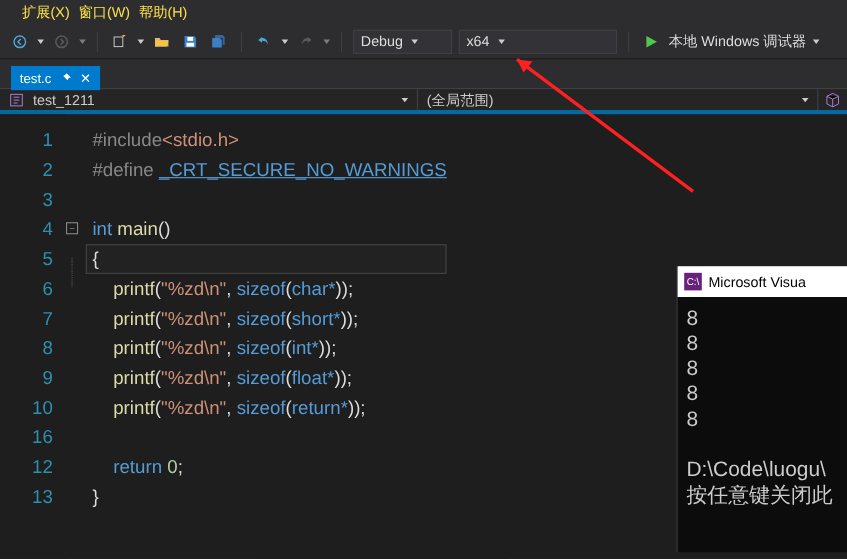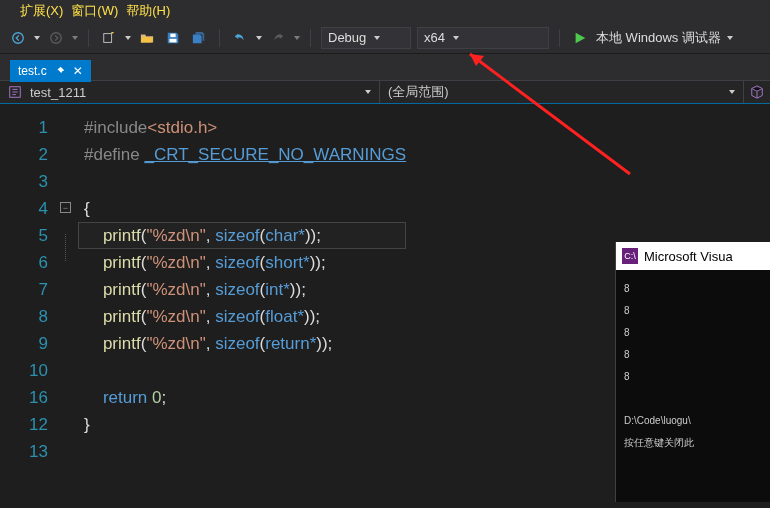--- a/index.html
+++ b/index.html
@@ -8,21 +8,21 @@
 .toolbar{height:32px;display:flex;align-items:center;padding:4px 8px;gap:6px;border-bottom:1px solid #1c1c1c}
 .tbtn{width:20px;height:20px;display:flex;align-items:center;justify-content:center;cursor:pointer;color:#c8c8c8}
 .tbtn svg{width:14px;height:14px}
 .sep{width:1px;height:18px;background:#3f3f46;margin:0 4px}
 .dropdown{background:#333337;border:1px solid #3f3f46;height:22px;display:flex;align-items:center;padding:0 6px;gap:8px;color:#ddd;cursor:pointer}
 .caret{width:0;height:0;border-left:3px solid transparent;border-right:3px solid transparent;border-top:4px solid #ccc}
 .play{color:#4ec94e}
 .tabwell{height:26px;display:flex;align-items:flex-start;padding:6px 0 0 10px}
 .tab{background:#007acc;color:#fff;height:22px;display:flex;align-items:center;padding:0 8px;gap:8px;font-size:12px}
 .tab .x{cursor:pointer}
-.navbar{height:24px;background:#252526;border-top:1px solid #3f3f46;border-bottom:1px solid #0369a1;display:flex;align-items:center}
+.navbar{height:24px;background:#252526;border-top:1px solid #3f3f46;border-bottom:4px solid #0369a1;display:flex;align-items:center}
 .navcell{display:flex;align-items:center;padding:0 8px;gap:8px;color:#ccc;border-right:1px solid #3f3f46;height:100%}
 .navcell.proj{width:380px}
 .navcell.scope{flex:1}
 .navend{width:26px;display:flex;align-items:center;justify-content:center;color:#888}
 .editor-wrap{position:relative;height:404px}
 .editor{display:flex;background:#1e1e1e;height:100%;font-family:Consolas,monospace;font-size:17px}
 .gutter{width:60px;text-align:right;padding:10px 12px 0 0;color:#2b91af;background:#1e1e1e}
 .gutter div{height:27px;line-height:27px}
 .fold{width:18px;padding-top:10px;position:relative}
 .fold div{height:27px}
@@ -34,21 +34,21 @@
 .c-dir{color:#888}
 .c-def{color:#569cd6;text-decoration:underline}
 .c-kw{color:#569cd6}
 .c-fn{color:#dcdcaa}
 .c-str{color:#ce9178}
 .c-num{color:#b5cea8}
 .c-pl{color:#dcdcdc}
 .console{position:absolute;right:0;top:138px;width:155px;height:260px;background:#0c0c0c;border-left:1px solid #3f3f46}
 .console-title{background:#fff;color:#000;height:28px;display:flex;align-items:center;padding:0 6px;gap:6px;font-size:13px}
 .console-title .ico{width:16px;height:16px;background:#68217a;color:#fff;display:flex;align-items:center;justify-content:center;font-size:9px}
-.console-body{padding:8px;color:#ccc;font-family:Consolas,monospace;font-size:10px;line-height:22px;white-space:pre}
+.console-body{padding:8px;color:#ccc;font-family:Consolas,monospace;font-size:19px;line-height:22px;white-space:pre}
 .arrow{position:absolute;pointer-events:none}
 </style>
 </head>
 <body>
 
 <div class="menubar">
   <span>扩展(X)</span>
   <span>窗口(W)</span>
   <span>帮助(H)</span>
 </div>
@@ -106,21 +106,21 @@
       <svg viewBox="0 0 16 16">
         <path d="M10 3l4 3-4 3V7c-3 0-5 1-6 4 0-5 3-7 6-7z" fill="#888"></path>
       </svg>
     </div>
   <span class="caret" style="opacity:.5"></span>
   <div class="sep"></div>
   <div class="dropdown" style="width:90px">
       <span>Debug</span>
       <span class="caret"></span>
     </div>
-  <div class="dropdown" style="width:132px">
+  <div class="dropdown" style="width:144px">
       <span>x64</span>
       <span class="caret"></span>
     </div>
   <div class="sep"></div>
   <div class="tbtn play">
       <svg viewBox="0 0 16 16">
         <path d="M3 2l11 6-11 6z" fill="#4ec94e"></path>
       </svg>
     </div>
   <span style="color:#ddd">本地 Windows 调试器</span>
@@ -182,20 +182,21 @@
     <div>
           <div class="box">−</div>
         </div>
     <div class="line"></div>
   </div>
   <div class="code">
     <div class="hl-line"></div>
     <div class="ln"><span class="c-dir">#include</span><span class="c-str">&lt;stdio.h&gt;</span></div>
     <div class="ln"><span class="c-dir">#define </span><span class="c-def">_CRT_SECURE_NO_WARNINGS</span></div>
     <div class="ln"></div>
+    <div class="ln"><span class="c-kw">int</span> <span class="c-fn">main</span><span class="c-pl">()</span></div>
     <div class="ln"><span class="c-pl">{</span></div>
     <div class="ln">    <span class="c-fn">printf</span><span class="c-pl">(</span><span class="c-str">"%zd\n"</span><span class="c-pl">, </span><span class="c-kw">sizeof</span><span class="c-pl">(</span><span class="c-kw">char*</span><span class="c-pl">));</span></div>
     <div class="ln">    <span class="c-fn">printf</span><span class="c-pl">(</span><span class="c-str">"%zd\n"</span><span class="c-pl">, </span><span class="c-kw">sizeof</span><span class="c-pl">(</span><span class="c-kw">short*</span><span class="c-pl">));</span></div>
     <div class="ln">    <span class="c-fn">printf</span><span class="c-pl">(</span><span class="c-str">"%zd\n"</span><span class="c-pl">, </span><span class="c-kw">sizeof</span><span class="c-pl">(</span><span class="c-kw">int*</span><span class="c-pl">));</span></div>
     <div class="ln">    <span class="c-fn">printf</span><span class="c-pl">(</span><span class="c-str">"%zd\n"</span><span class="c-pl">, </span><span class="c-kw">sizeof</span><span class="c-pl">(</span><span class="c-kw">float*</span><span class="c-pl">));</span></div>
     <div class="ln">    <span class="c-fn">printf</span><span class="c-pl">(</span><span class="c-str">"%zd\n"</span><span class="c-pl">, </span><span class="c-kw">sizeof</span><span class="c-pl">(</span><span class="c-kw">return*</span><span class="c-pl">));</span></div>
     <div class="ln"></div>
     <div class="ln">    <span class="c-kw">return</span> <span class="c-num">0</span><span class="c-pl">;</span></div>
     <div class="ln"><span class="c-pl">}</span></div>
   </div>

